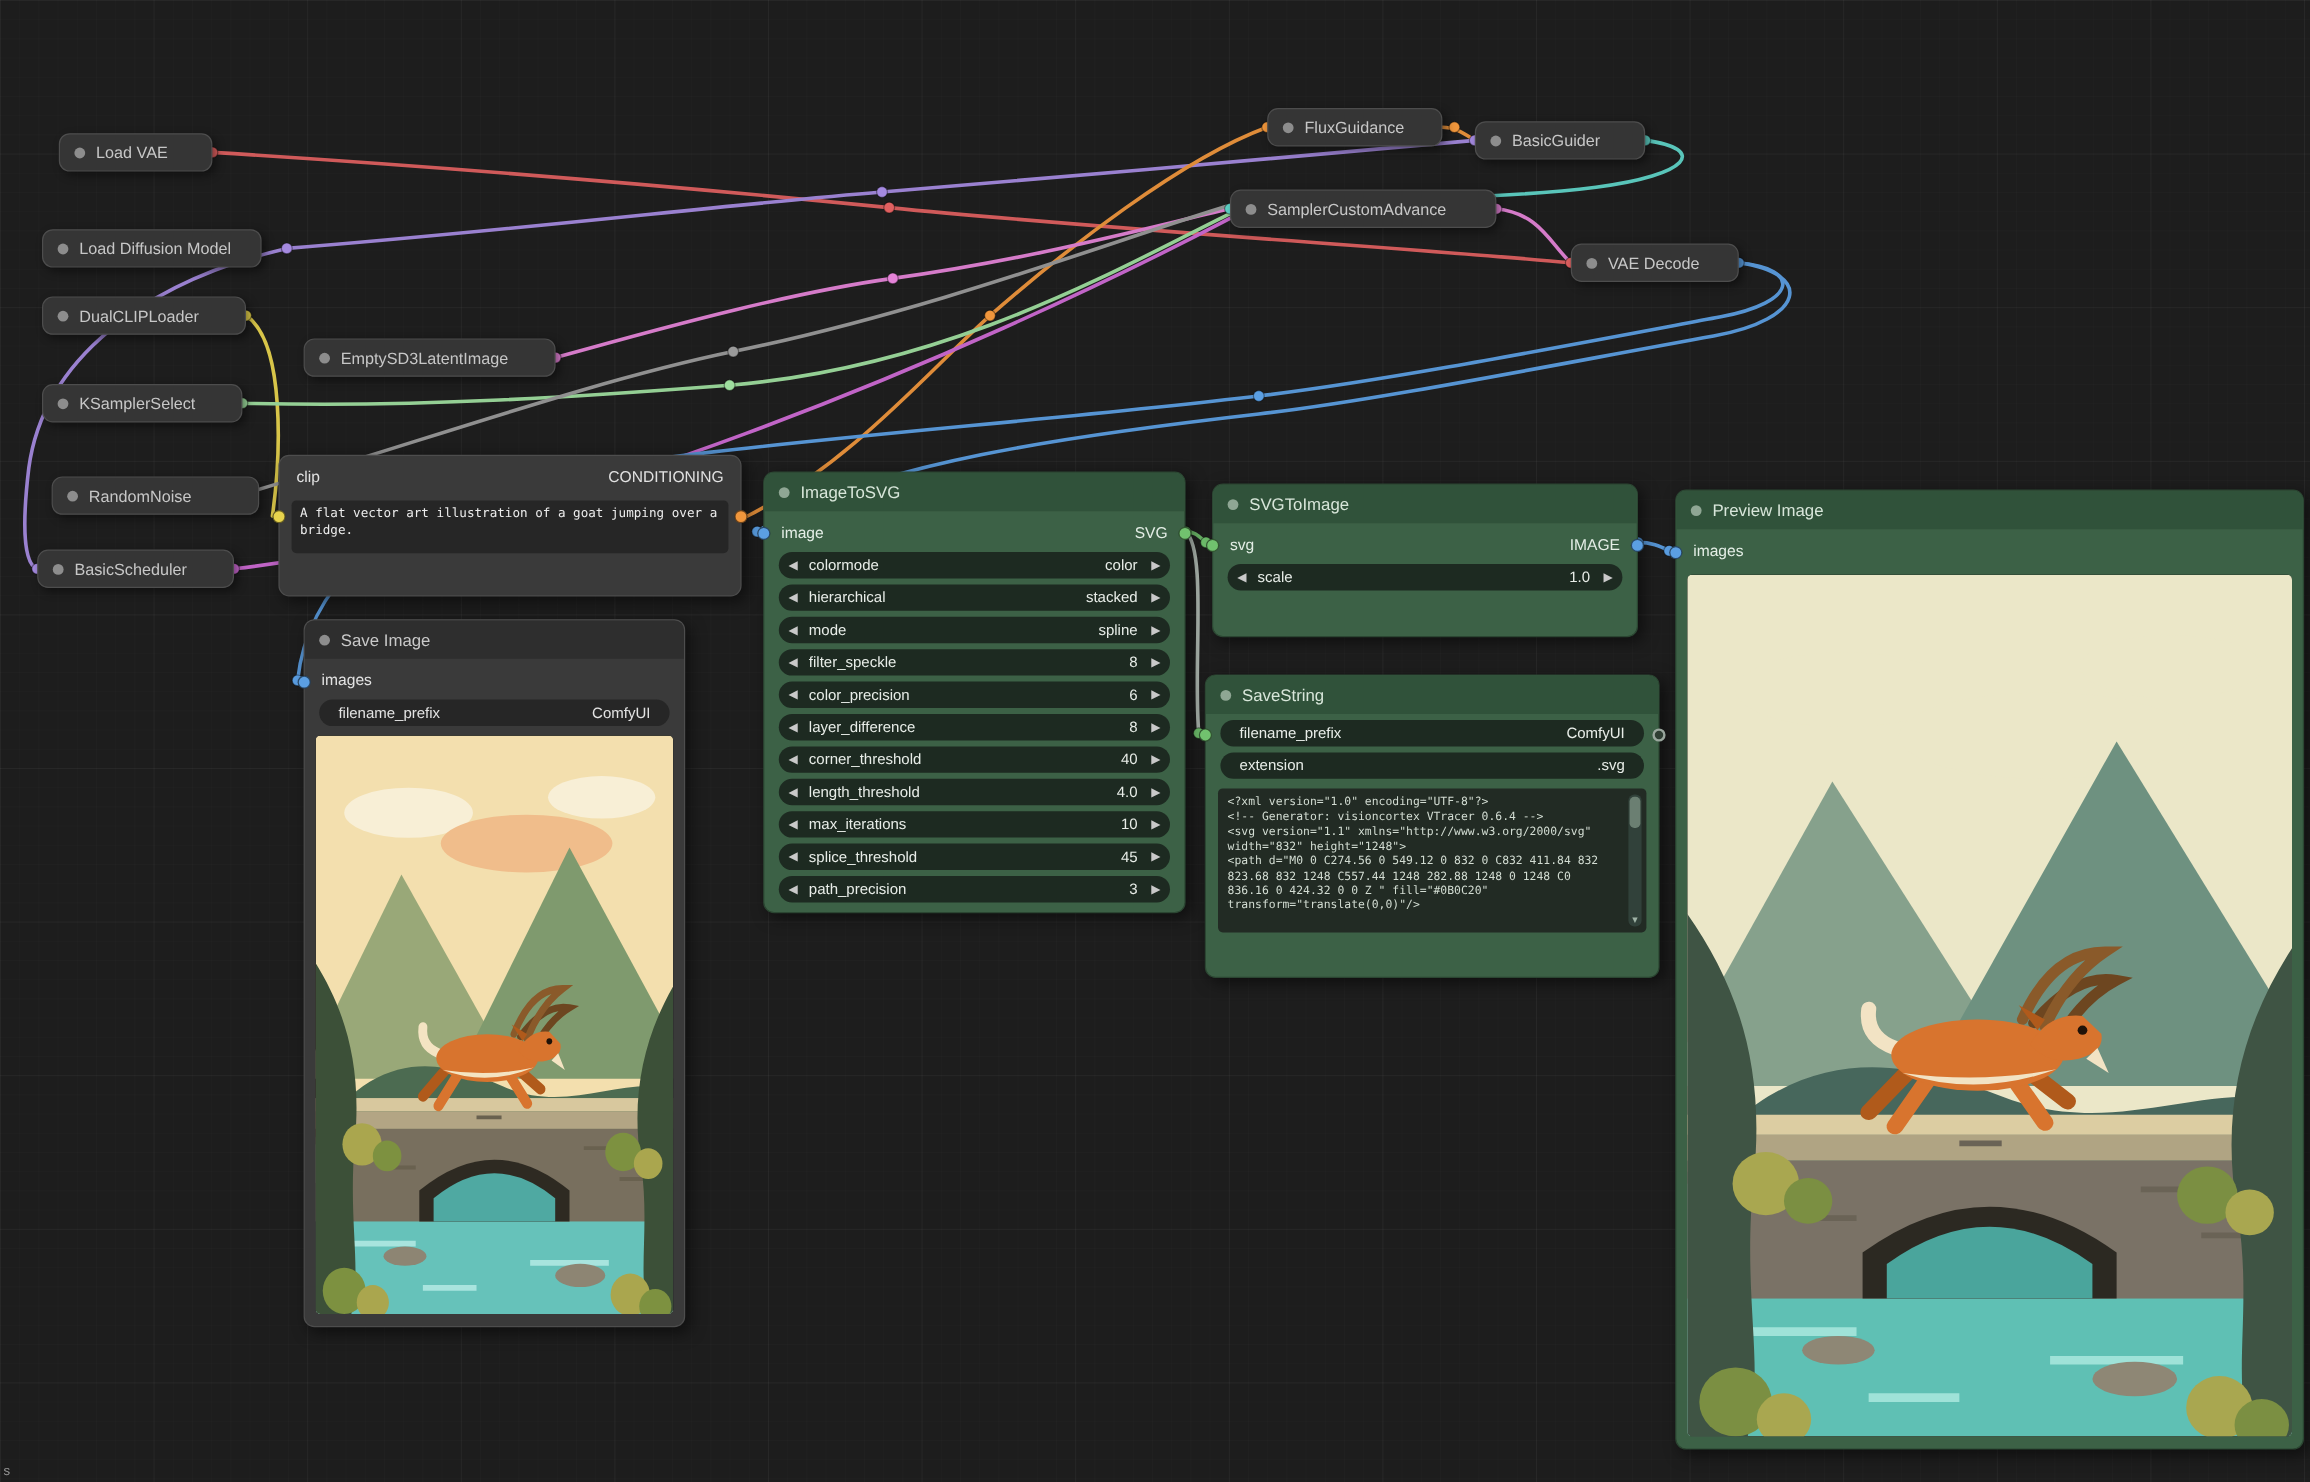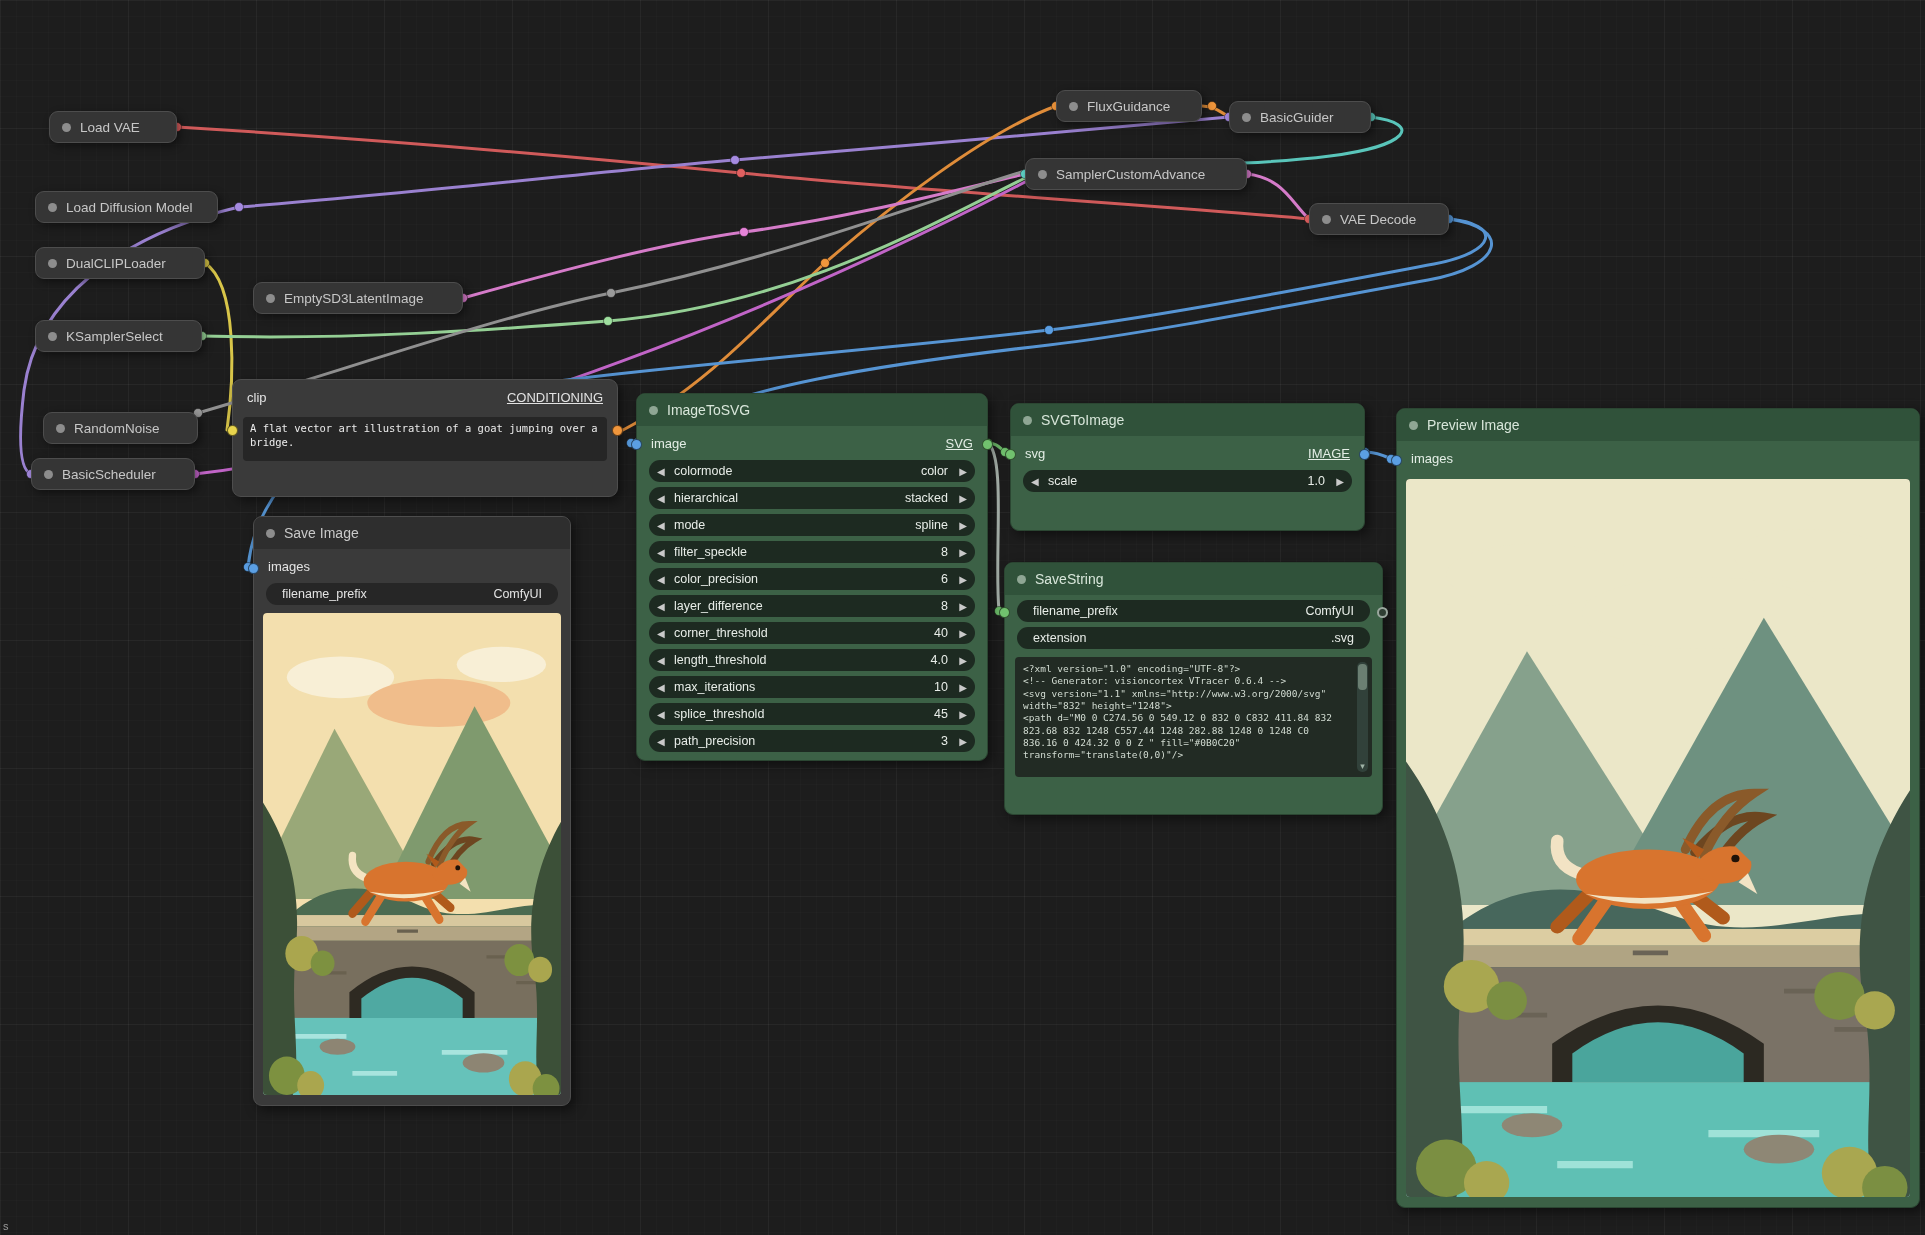--- a/index.html
+++ b/index.html
@@ -37,21 +37,21 @@
     height:32px;display:flex;align-items:center;gap:9px;padding:0 12px;
     background:#2e2e2e;border-radius:8px 8px 0 0;color:#c9c9c9;font-size:14px;
   }
   .node.green{background:#3c6146;border-color:#2b4632;}
   .node.green .node-header{background:#30523a;color:#d8e6da;}
   .node.green .cdot{background:#8fa694;}
 
   .ports{display:flex;justify-content:space-between;align-items:center;
     padding:10px 14px 4px 14px;font-size:13px;color:#e2e2e2;}
   .green .ports{color:#e4eee6;}
-  .pin-label.out{text-align:right;text-decoration:underline;}
+  .pin-label.out{text-align:right;}
 
   .port-dot{position:absolute;width:11px;height:11px;border-radius:50%;
     background:#888;border:1px solid rgba(0,0,0,.55);box-sizing:border-box;}
   .port-dot.hollow{background:#2f3e33;border:2px solid #9aa79e;}
 
   .widget{
     height:22px;border-radius:11px;background:#262626;display:flex;align-items:center;
     color:#e3e3e3;font-size:12.5px;margin:5px 12px;padding:0 8px;box-sizing:border-box;
   }
   .green .widget{background:#1d2a21;color:#e8ede8;}
@@ -264,21 +264,21 @@
   <span class="ctitle">Load Diffusion Model</span>
 </div>
 <div class="cnode" style="left:35px;top:247px;width:170px">
   <span class="cdot"></span>
   <span class="ctitle">DualCLIPLoader</span>
 </div>
 <div class="cnode" style="left:35px;top:320px;width:167px">
   <span class="cdot"></span>
   <span class="ctitle">KSamplerSelect</span>
 </div>
-<div class="cnode" style="left:43px;top:412px;width:155px">
+<div class="cnode" style="left:43px;top:397px;width:173px">
   <span class="cdot"></span>
   <span class="ctitle">RandomNoise</span>
 </div>
 <div class="cnode" style="left:31px;top:458px;width:164px">
   <span class="cdot"></span>
   <span class="ctitle">BasicScheduler</span>
 </div>
 <div class="cnode" style="left:253px;top:282px;width:210px">
   <span class="cdot"></span>
   <span class="ctitle">EmptySD3LatentImage</span>

